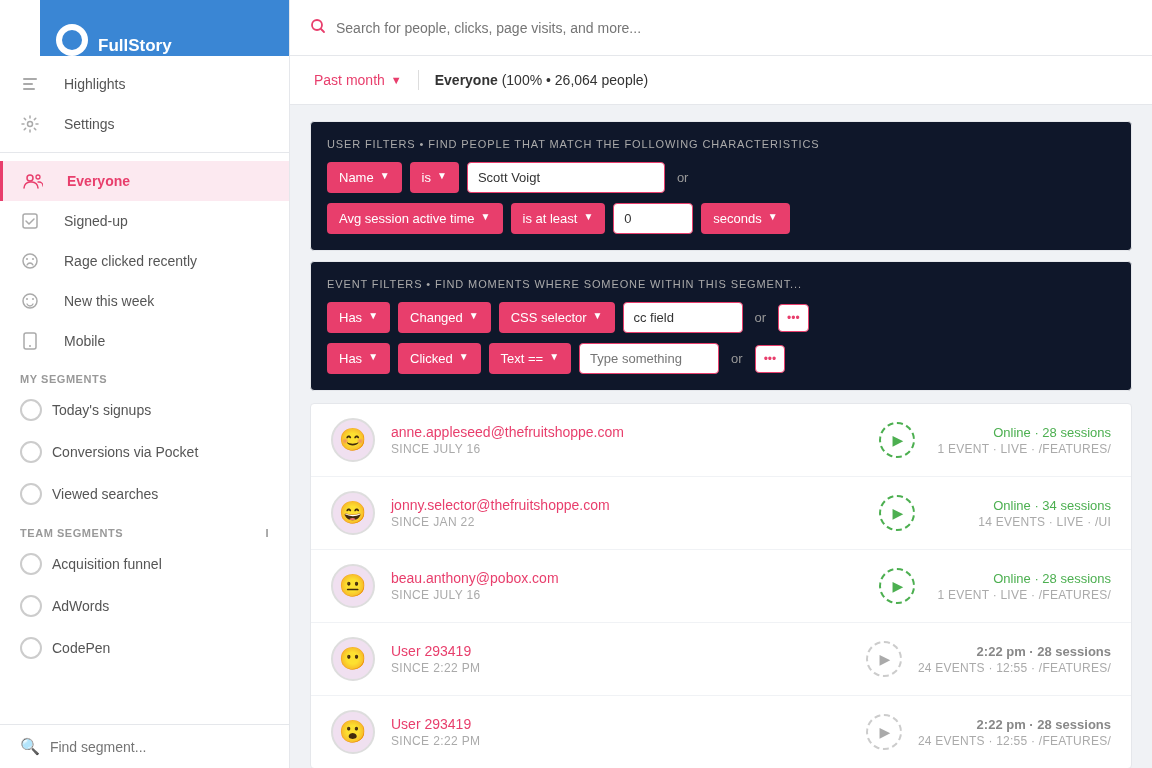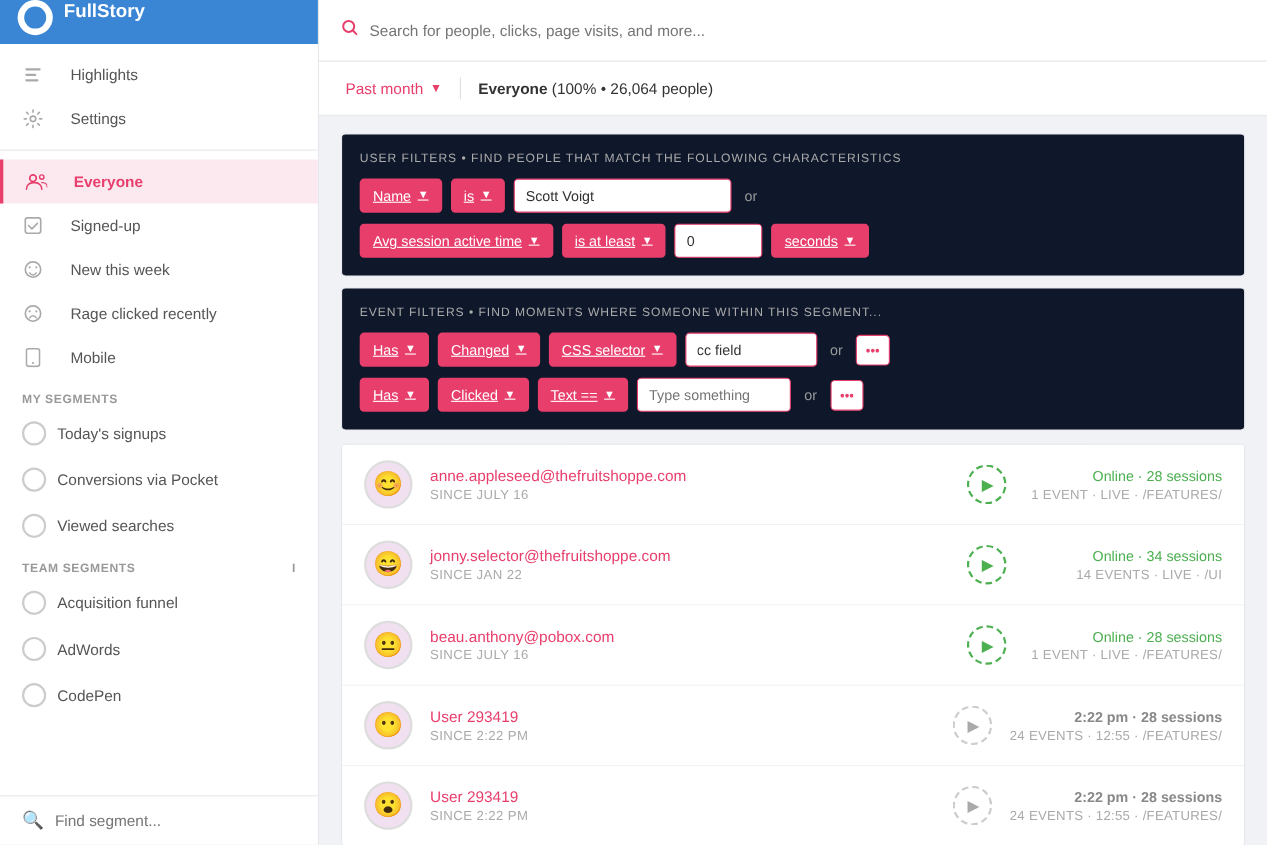--- a/index.html
+++ b/index.html
@@ -1,20 +1,20 @@
 <!DOCTYPE html>
 <html><head>
   <meta charset="utf-8">
   <style>
     * { box-sizing: border-box; margin: 0; padding: 0; }
     body { font-family: -apple-system, BlinkMacSystemFont, 'Segoe UI', sans-serif; background: #f0f2f5; display: flex; height: 768px; width: 1152px; overflow: hidden; font-size: 14px; }
 
     
     .sidebar { width: 290px; min-width: 290px; background: #fff; display: flex; flex-direction: column; border-right: 1px solid #e5e7eb; }
-    .sidebar-header { background: #3a86d4; padding: 0 16px; height: 40px; display: flex; align-items: flex-start; gap: 10px; cursor: pointer; }
+    .sidebar-header { background: #3a86d4; padding: 0 16px; height: 56px; display: flex; align-items: flex-end; gap: 10px; cursor: pointer; margin-left: 40px; }
     .sidebar-logo { width: 32px; height: 32px; background: #fff; border-radius: 50%; display: flex; align-items: center; justify-content: center; }
     .sidebar-logo-inner { width: 20px; height: 20px; background: #3a86d4; border-radius: 50%; }
     .sidebar-title { color: #fff; font-size: 17px; font-weight: 600; }
 
     .sidebar-nav { padding: 8px 0; border-bottom: 1px solid #e5e7eb; }
     .sidebar-nav-item { display: flex; align-items: center; gap: 24px; padding: 10px 20px; cursor: pointer; color: #555; }
     .nav-icon { width: 20px; height: 20px; display: flex; align-items: center; justify-content: center; color: #888; font-size: 16px; }
 
     .sidebar-segments { padding: 8px 0; flex: 1; overflow-y: auto; }
     .segment-active { background: #fce9f0; color: #e83e6c; font-weight: 600; border-left: 3px solid #e83e6c; }
@@ -46,21 +46,21 @@
     .segment-info { color: #333; font-size: 14px; }
     .segment-info strong { font-weight: 600; }
 
     
     .filter-section { background: #0f172a; margin: 16px 20px 0; border-radius: 4px; border: 1px solid #e5e7eb; padding: 16px; }
     .filter-label { font-size: 11px; font-weight: 700; color: #999; letter-spacing: 0.08em; text-transform: uppercase; margin-bottom: 12px; }
     .filter-label span { font-weight: 400; color: #aaa; }
     .filter-row { display: flex; align-items: center; gap: 8px; margin-bottom: 10px; flex-wrap: wrap; }
     .filter-row:last-child { margin-bottom: 0; }
 
-    .filter-btn { display: flex; align-items: center; gap: 6px; background: #e83e6c; color: #fff; border: none; padding: 8px 12px; border-radius: 4px; cursor: pointer; font-size: 13px; font-weight: 500; text-decoration: underline; }
+    .filter-btn { display: flex; gap: 6px; background: #e83e6c; color: #fff; border: none; padding: 8px 12px; border-radius: 4px; cursor: pointer; font-size: 13px; font-weight: 500; }
     .filter-btn .caret { font-size: 10px; }
     .filter-input { border: 1.5px solid #e83e6c; border-radius: 4px; padding: 7px 10px; font-size: 13px; color: #333; outline: none; }
     .filter-or { color: #999; font-size: 13px; padding: 0 4px; }
     .filter-dots { background: #fff; border: 1.5px solid #e83e6c; color: #e83e6c; border-radius: 4px; padding: 6px 8px; cursor: pointer; font-size: 12px; }
 
     
     .results-section { background: #fff; margin: 12px 20px 0; border-radius: 4px; border: 1px solid #e5e7eb; }
     .result-item { display: flex; align-items: center; padding: 14px 20px; border-bottom: 1px solid #f0f2f5; gap: 16px; }
     .result-item:last-child { border-bottom: none; }
     .avatar { width: 44px; height: 44px; border-radius: 50%; background: #f0e0f0; display: flex; align-items: center; justify-content: center; font-size: 22px; flex-shrink: 0; border: 2px solid #ddd; }
@@ -138,36 +138,36 @@
       </span>
       <span>Signed-up</span>
     </div>
 
     <div class="sidebar-nav-item">
       <span class="nav-icon">
         <svg width="18" height="18" viewBox="0 0 18 18" fill="none">
             <circle cx="9" cy="9" r="7" stroke="#aaa" stroke-width="1.5"></circle>
             <circle cx="6" cy="7" r="1" fill="#aaa"></circle>
             <circle cx="12" cy="7" r="1" fill="#aaa"></circle>
-            <path d="M6 12s1 2 3 2 3-2 3-2" stroke="#aaa" stroke-width="1.3" stroke-linecap="round"></path>
-          </svg>
-      </span>
-      <span>New this week</span>
+            <path d="M6 13s1-2 3-2 3 2 3 2" stroke="#aaa" stroke-width="1.3" stroke-linecap="round"></path>
+          </svg>
+      </span>
+      <span>Rage clicked recently</span>
     </div>
 
     <div class="sidebar-nav-item">
       <span class="nav-icon">
         <svg width="18" height="18" viewBox="0 0 18 18" fill="none">
             <circle cx="9" cy="9" r="7" stroke="#aaa" stroke-width="1.5"></circle>
             <circle cx="6" cy="7" r="1" fill="#aaa"></circle>
             <circle cx="12" cy="7" r="1" fill="#aaa"></circle>
-            <path d="M6 13s1-2 3-2 3 2 3 2" stroke="#aaa" stroke-width="1.3" stroke-linecap="round"></path>
-          </svg>
-      </span>
-      <span>Rage clicked recently</span>
+            <path d="M6 12s1 2 3 2 3-2 3-2" stroke="#aaa" stroke-width="1.3" stroke-linecap="round"></path>
+          </svg>
+      </span>
+      <span>New this week</span>
     </div>
 
     <div class="sidebar-nav-item">
       <span class="nav-icon">
         <svg width="14" height="18" viewBox="0 0 14 18" fill="none">
             <rect x="1" y="1" width="12" height="16" rx="2" stroke="#aaa" stroke-width="1.5"></rect>
             <circle cx="7" cy="14" r="1" fill="#aaa"></circle>
           </svg>
       </span>
       <span>Mobile</span>

